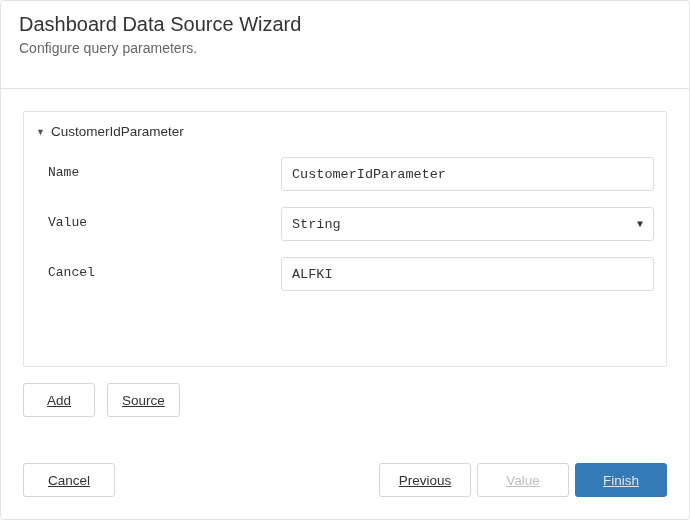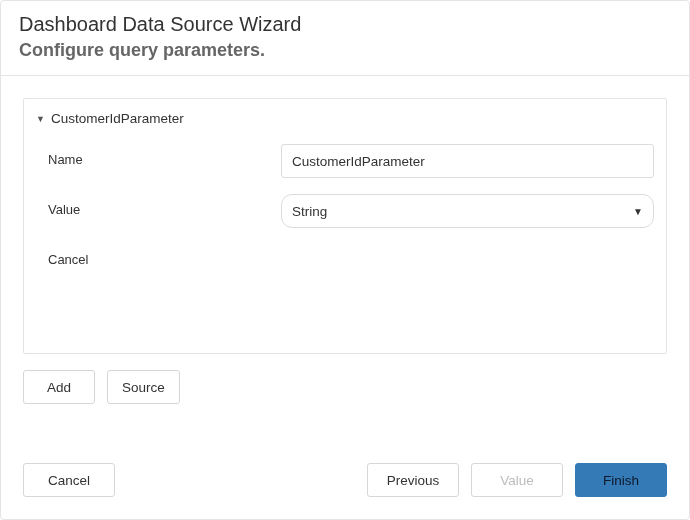--- a/index.html
+++ b/index.html
@@ -12,33 +12,32 @@
     background: #fff;
   }
   .wizard {
     width: 690px; height: 520px;
     border: 1px solid #e4e4e4;
     border-radius: 4px;
     display: flex;
     flex-direction: column;
   }
   .wizard-header {
-    padding: 12px 18px 14px 18px;
+    padding: 12px 18px 32px 18px;
     border-bottom: 1px solid #e4e4e4;
   }
   .wizard-header h1 {
     margin: 0 0 4px 0;
     font-size: 20px;
     font-weight: 400;
     color: #333;
   }
   .wizard-header .subtitle {
-    font-size: 18px;
+    font-size: 14px;
     color: #666;
-    font-weight: bold;
   }
   .wizard-body {
     padding: 22px 22px 0 22px;
     flex: 1 1 auto;
     display: flex;
     flex-direction: column;
   }
   .param-panel {
     border: 1px solid #e4e4e4;
     border-radius: 2px;
@@ -58,20 +57,21 @@
     color: #555;
     margin-right: 6px;
     line-height: 1;
     position: relative;
     top: 0.5px;
   }
   .form-row {
     display: flex;
     align-items: flex-start;
     padding: 8px 12px 8px 12px;
+    font-family: Liberation Mono, monospace;
   }
   .form-row .label {
     width: 245px;
     padding-left: 12px;
     font-size: 13px;
     color: #333;
     align-self: flex-start;
     padding-top: 8px;
   }
   .form-row .control { flex: 1; }
@@ -83,21 +83,21 @@
     padding: 0 10px;
     font-size: 13.5px;
     color: #333;
     background: #fff;
     display: flex;
     align-items: center;
     justify-content: space-between;
     font-family: inherit;
   }
   input.text-input { outline: none; }
-  .select { cursor: pointer; border-radius: 11px; }
+  .select { cursor: pointer; }
   .select .caret {
     font-size: 10px;
     color: #333;
   }
   .param-actions {
     display: flex;
     gap: 12px;
     padding: 16px 0 0 0;
   }
   .btn {
@@ -107,39 +107,40 @@
     border: 1px solid #d6d6d6;
     border-radius: 3px;
     background: #fff;
     font-size: 13.5px;
     color: #333;
     display: inline-flex;
     align-items: center;
     justify-content: center;
     cursor: pointer;
     font-family: inherit;
+    text-decoration: underline;
   }
   .btn.disabled {
     color: #bdbdbd;
     cursor: default;
   }
   .btn.primary {
     background: #337ab7;
     border-color: #337ab7;
-    color: #0f172a;
+    color: #e5e5e5;
   }
   .wizard-footer {
     padding: 22px;
     display: flex;
     justify-content: space-between;
     align-items: flex-start;
   }
   .wizard-footer .right {
     display: flex;
-    gap: 12px;
+    gap: 6px;
   }
   .wizard-footer .btn { min-width: 92px; }
 </style>
 </head>
 <body>
 
 <div class="wizard">
   <div class="wizard-header">
     <h1>Dashboard Data Source Wizard</h1>
     <div class="subtitle">Configure query parameters.</div>
@@ -164,20 +165,23 @@
         <div class="control">
           <div class="select">
             <span>String</span>
             <span class="caret">▼</span>
           </div>
         </div>
       </div>
 
       <div class="form-row">
         <div class="label">Cancel</div>
+        <div class="control">
+          <input class="text-input" type="text" value="ALFKI" style="">
+        </div>
       </div>
     </div>
 
     <div class="param-actions">
       <button class="btn">Add</button>
       <button class="btn">Source</button>
     </div>
   </div>
 
   <div class="wizard-footer">

